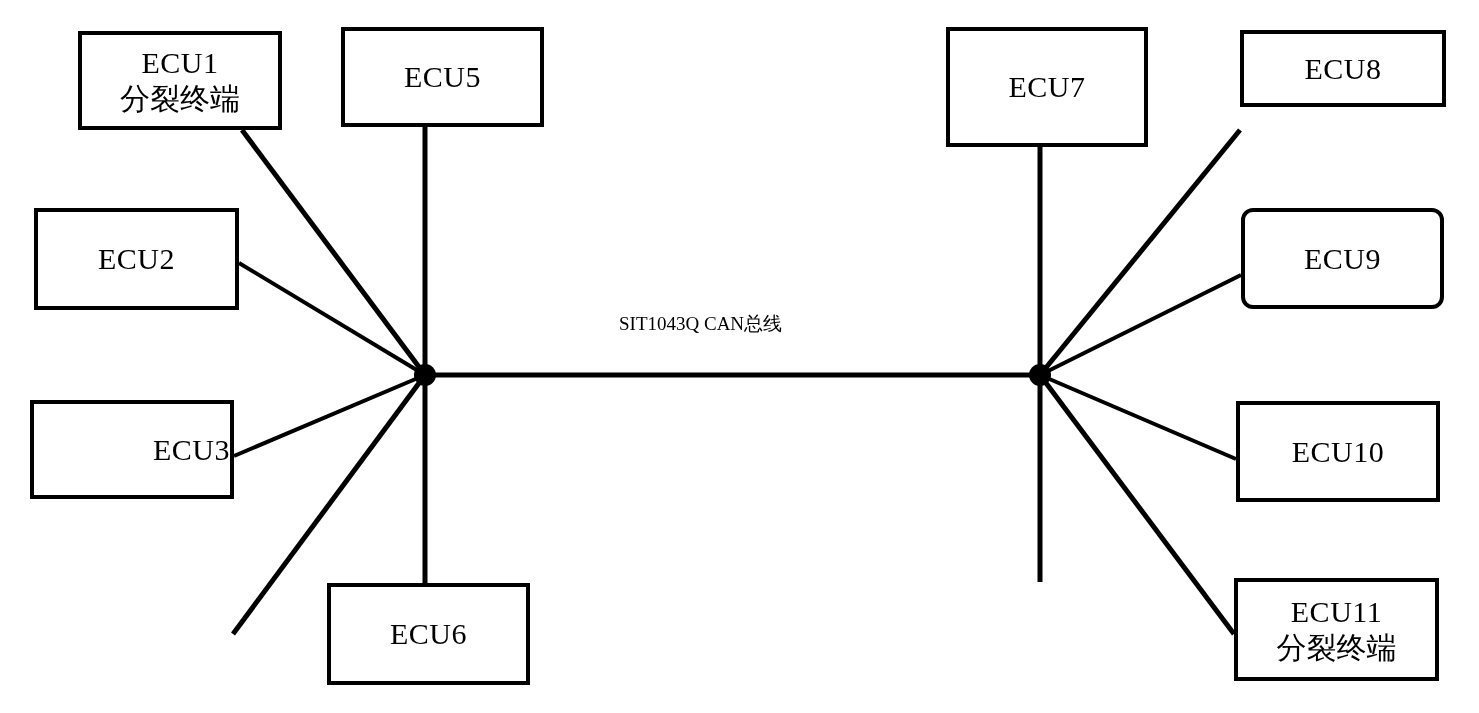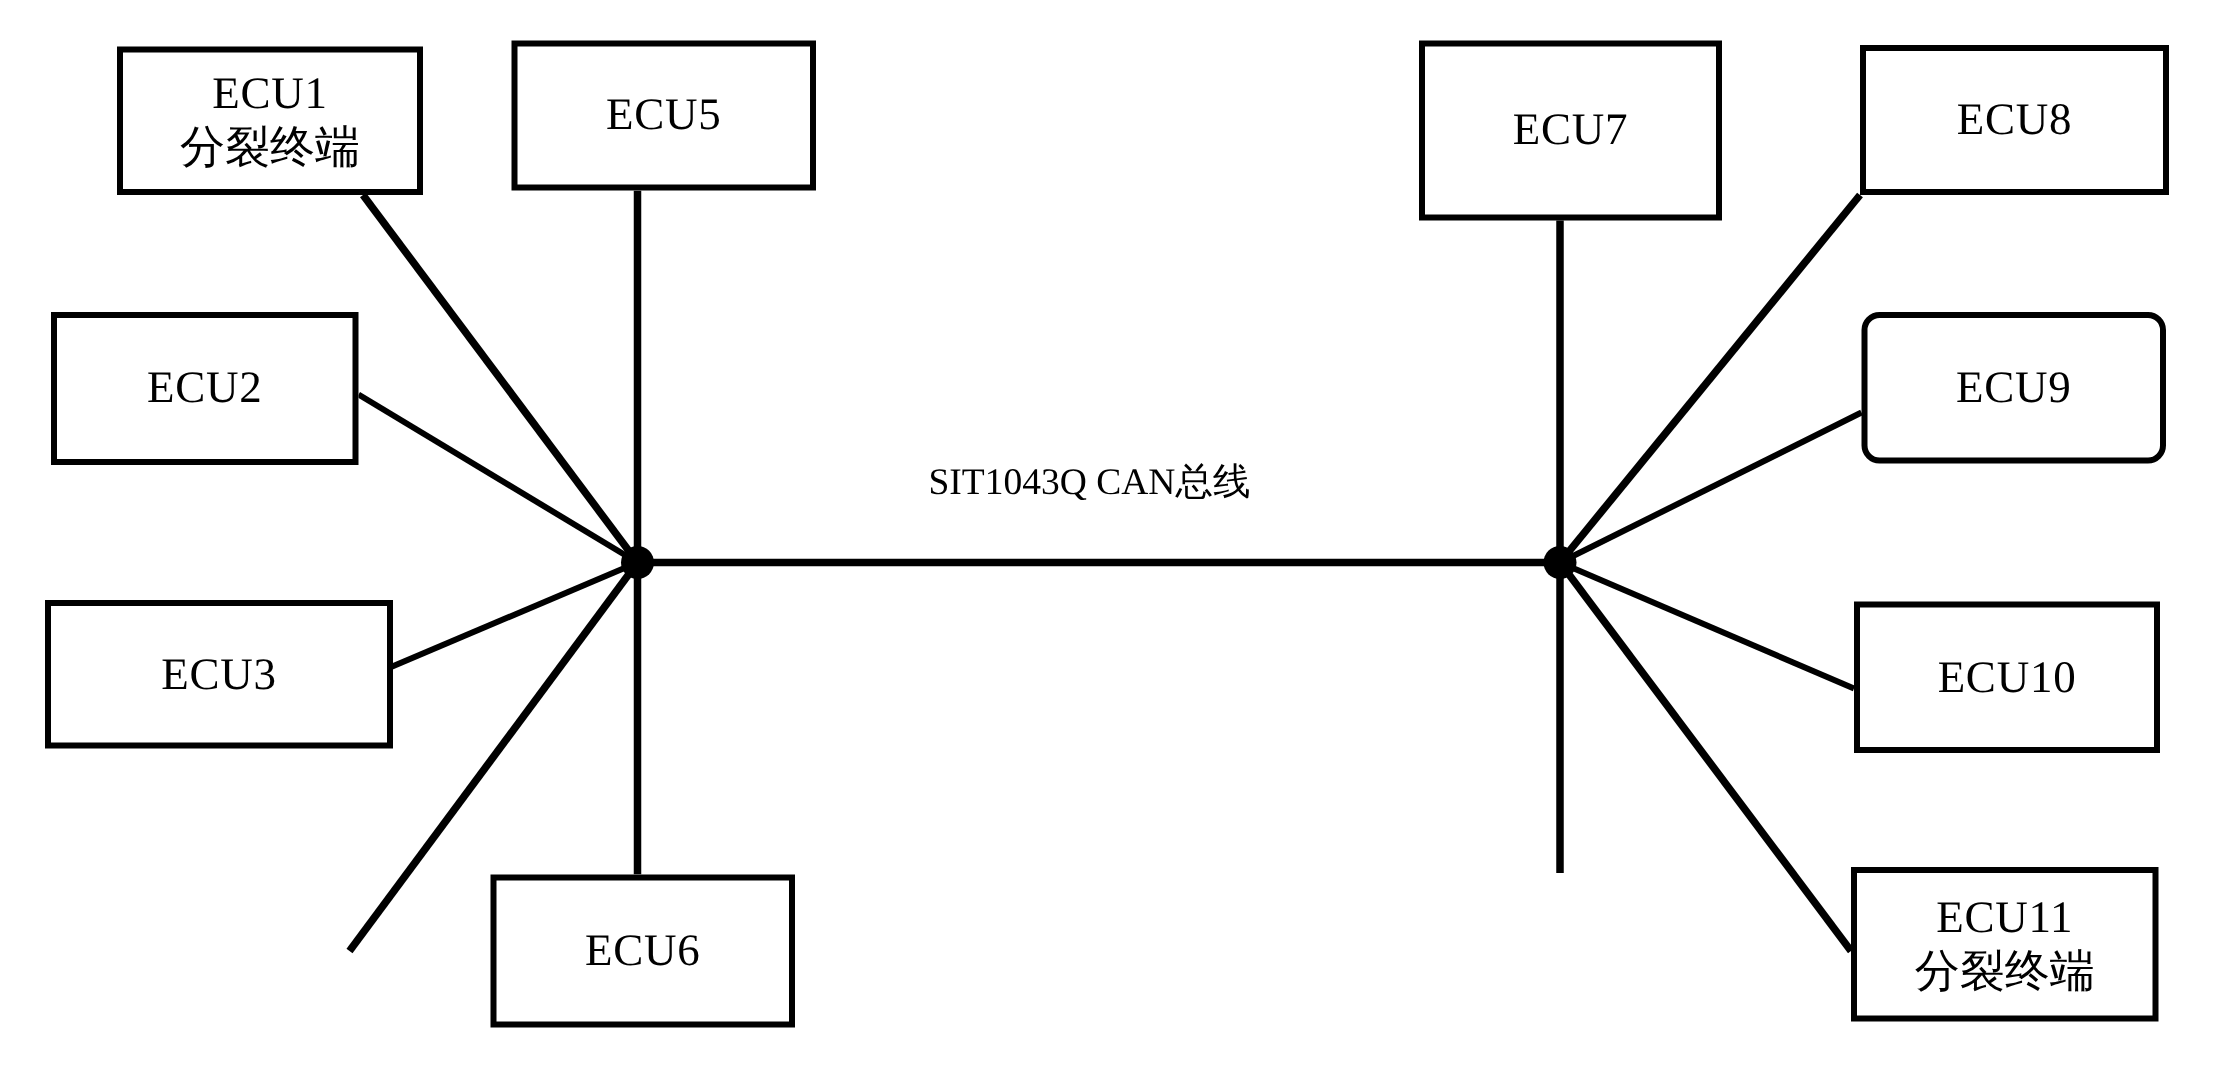--- a/index.html
+++ b/index.html
@@ -42,21 +42,21 @@
     letter-spacing: 0.5px;
     white-space: nowrap;
   }
   .ecu-sub {
     font-size: 30px;
     white-space: nowrap;
     margin-top: 2px;
   }
   .bus-label {
     position: absolute;
-    font-size: 25px;
+    font-size: 19px;
     white-space: nowrap;
     background: #ffffff;
     padding: 0 6px;
     z-index: 6;
   }
 </style>
 </head>
 <body>
 
 <div id="canvas">
@@ -81,33 +81,33 @@
 
   <div class="bus-label" style="left: 613px; top: 337px; transform: translateY(-100%);">SIT1043Q CAN总线</div>
 
 <div class="ecu-box" style="left: 38px; top: 31px; width: 204px; height: 99px; margin-left: 40px;">
       <div class="ecu-label">ECU1</div>
       <div class="ecu-sub">分裂终端</div>
     </div>
     <div class="ecu-box" style="left: 34px; top: 208px; width: 205px; height: 102px; text-align: center;">
       <div class="ecu-label">ECU2</div>
     </div>
-    <div class="ecu-box" style="left: 30px; top: 400px; width: 232px; height: 99px;">
+    <div class="ecu-box" style="left: 30px; top: 400px; width: 204px; height: 99px; align-items: flex-end;">
       <div class="ecu-label">ECU3</div>
     </div>
     <div class="ecu-box" style="left: 341px; top: 27px; width: 203px; height: 100px;">
       <div class="ecu-label">ECU5</div>
     </div>
     <div class="ecu-box" style="left: 327px; top: 583px; width: 203px; height: 102px;">
       <div class="ecu-label">ECU6</div>
     </div>
     <div class="ecu-box" style="left: 946px; top: 27px; width: 202px; height: 120px; text-align: center;">
       <div class="ecu-label">ECU7</div>
     </div>
-    <div class="ecu-box" style="left: 1240px; top: 30px; width: 206px; height: 100px;">
+    <div class="ecu-box" style="left: 1240px; top: 30px; width: 206px; height: 77px;">
       <div class="ecu-label">ECU8</div>
     </div>
     <div class="ecu-box" style="left: 1241px; top: 208px; width: 203px; height: 101px; border-radius: 12px;">
       <div class="ecu-label">ECU9</div>
     </div>
     <div class="ecu-box" style="left: 1236px; top: 401px; width: 204px; height: 101px;">
       <div class="ecu-label">ECU10</div>
     </div>
     <div class="ecu-box" style="left: 1234px; top: 578px; width: 205px; height: 103px;">
       <div class="ecu-label">ECU11</div>

